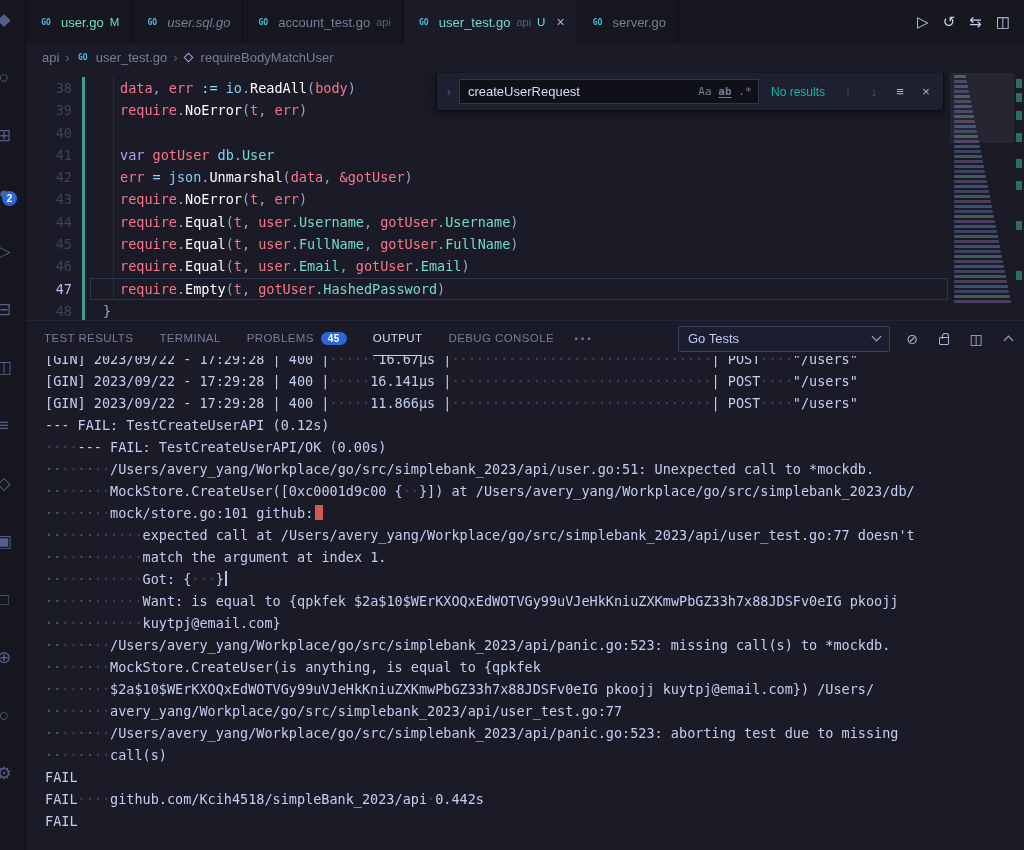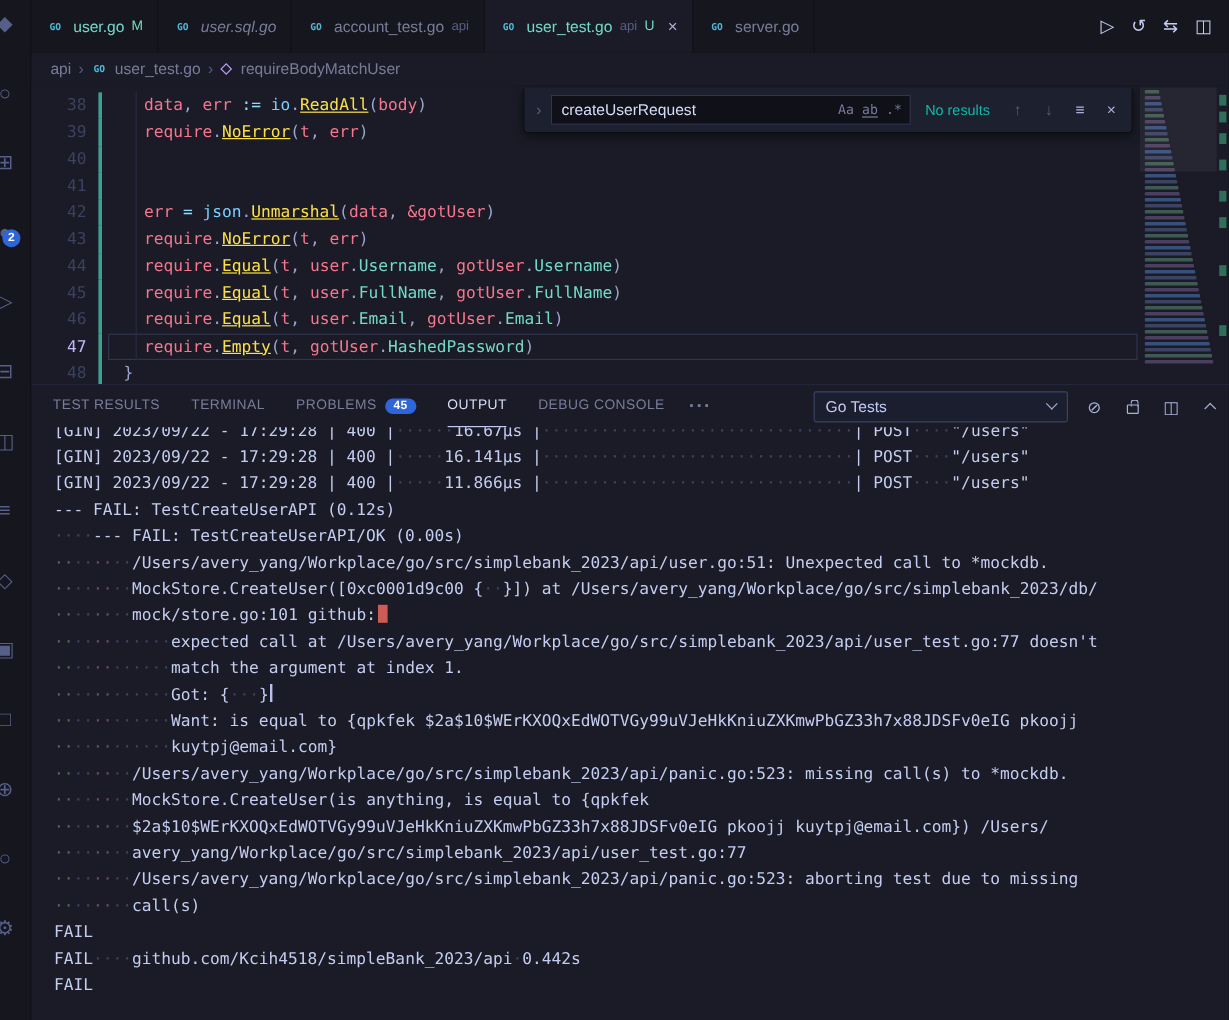--- a/index.html
+++ b/index.html
@@ -60,21 +60,21 @@
   .git { width:3px; flex:none; background:#4fd6be; opacity:.7; }
   .codetext { white-space:pre; padding-left:18px; }
   .codetext:not(.noind) { padding-left:35px; }
   .line.cur::after { content:""; position:absolute; left:64px; right:2px; top:0; bottom:0;
     border:1px solid #30354f; pointer-events:none; }
   .iguide { position:absolute; left:87px; top:6px; height:223px; width:1px; background:#272b40; }
   .tk-v  { color:#f7768e; }
   .tk-p  { color:#9aa5ce; }
   .tk-o  { color:#89ddff; }
   .tk-pk { color:#7dcfff; }
-  .tk-fn { color:#fde047;text-decoration:underline; }
+  .tk-fn { color:#ffffff; }
   .tk-kw { color:#bb9af7; }
   .tk-ty { color:#73daca; }
   .tk-pr { color:#73daca; }
 
   
   .minimap { position:absolute; right:10px; top:0; bottom:0; width:64px; background:#1a1b26; }
   .mrow { position:absolute; left:4px; height:2.5px; border-radius:1px; }
   .mslider { position:absolute; left:0; right:0; top:2px; height:70px; background:rgba(255,255,255,.05); }
   .ruler { position:absolute; right:0; top:0; bottom:0; width:10px; }
   .rmark { position:absolute; left:2px; width:6px; height:9px; background:#2f6f5a; }
@@ -84,21 +84,21 @@
     display:flex; align-items:center; gap:4px; padding:0 6px;
     background:#1d202f; border:1px solid #0c0d13; border-top:none;
     border-radius:0 0 4px 4px; box-shadow:0 2px 8px rgba(0,0,0,.5); }
   .grip { width:12px; text-align:center; color:#565f89; font-size:13px; cursor:pointer; }
   .find-input { display:flex; align-items:center; width:300px; height:25px;
     background:#101018; border:1px solid #30354f; padding:0 3px 0 8px; }
   .find-text { flex:1; font-size:13px; color:#d5dcf5; white-space:nowrap; overflow:hidden; }
   .tgl { width:20px; height:20px; display:flex; align-items:center; justify-content:center;
     color:#787c99; font-size:11px; border-radius:3px; cursor:pointer; flex:none;
     font-family:"DejaVu Sans Mono",monospace; }
-  .tgl.ww { text-decoration:underline; text-underline-offset:2px; }
+  .tgl.ww { text-decoration:underline; text-underline-offset:2px;font-weight:bold; }
   .find-status { color:#14b8a6; font-size:12px; margin:0 8px; white-space:nowrap; }
   .find-btn { width:22px; height:22px; display:flex; align-items:center; justify-content:center;
     color:#a9b1d6; font-size:13px; cursor:pointer; }
   .find-btn.dim { opacity:.4; }
 
   
   .panel { flex:1; display:flex; flex-direction:column; background:#1a1b26;
     border-top:1px solid #23263a; min-height:0; }
   .panel-header { height:35px; flex:none; display:flex; align-items:center;
     padding:0 6px 0 18px; }
@@ -220,20 +220,21 @@
             <span class="codetext"><span class="tk-v">require</span><span class="tk-p">.</span><span class="tk-fn">NoError</span><span class="tk-p">(</span><span class="tk-v">t</span><span class="tk-p">, </span><span class="tk-v">err</span><span class="tk-p">)</span></span>
           </div>
           <div class="line">
             <span class="ln">40</span>
             <span class="git"></span>
             <span class="codetext"></span>
           </div>
           <div class="line">
             <span class="ln">41</span>
             <span class="git"></span>
+            <span class="codetext"><span class="tk-kw">var</span><span class="tk-p"> </span><span class="tk-v">gotUser</span><span class="tk-p"> </span><span class="tk-pk">db</span><span class="tk-p">.</span><span class="tk-ty">User</span></span>
           </div>
           <div class="line">
             <span class="ln">42</span>
             <span class="git"></span>
             <span class="codetext"><span class="tk-v">err</span><span class="tk-o"> = </span><span class="tk-pk">json</span><span class="tk-p">.</span><span class="tk-fn">Unmarshal</span><span class="tk-p">(</span><span class="tk-v">data</span><span class="tk-p">, </span><span class="tk-v">&amp;gotUser</span><span class="tk-p">)</span></span>
           </div>
           <div class="line">
             <span class="ln">43</span>
             <span class="git"></span>
             <span class="codetext"><span class="tk-v">require</span><span class="tk-p">.</span><span class="tk-fn">NoError</span><span class="tk-p">(</span><span class="tk-v">t</span><span class="tk-p">, </span><span class="tk-v">err</span><span class="tk-p">)</span></span>

